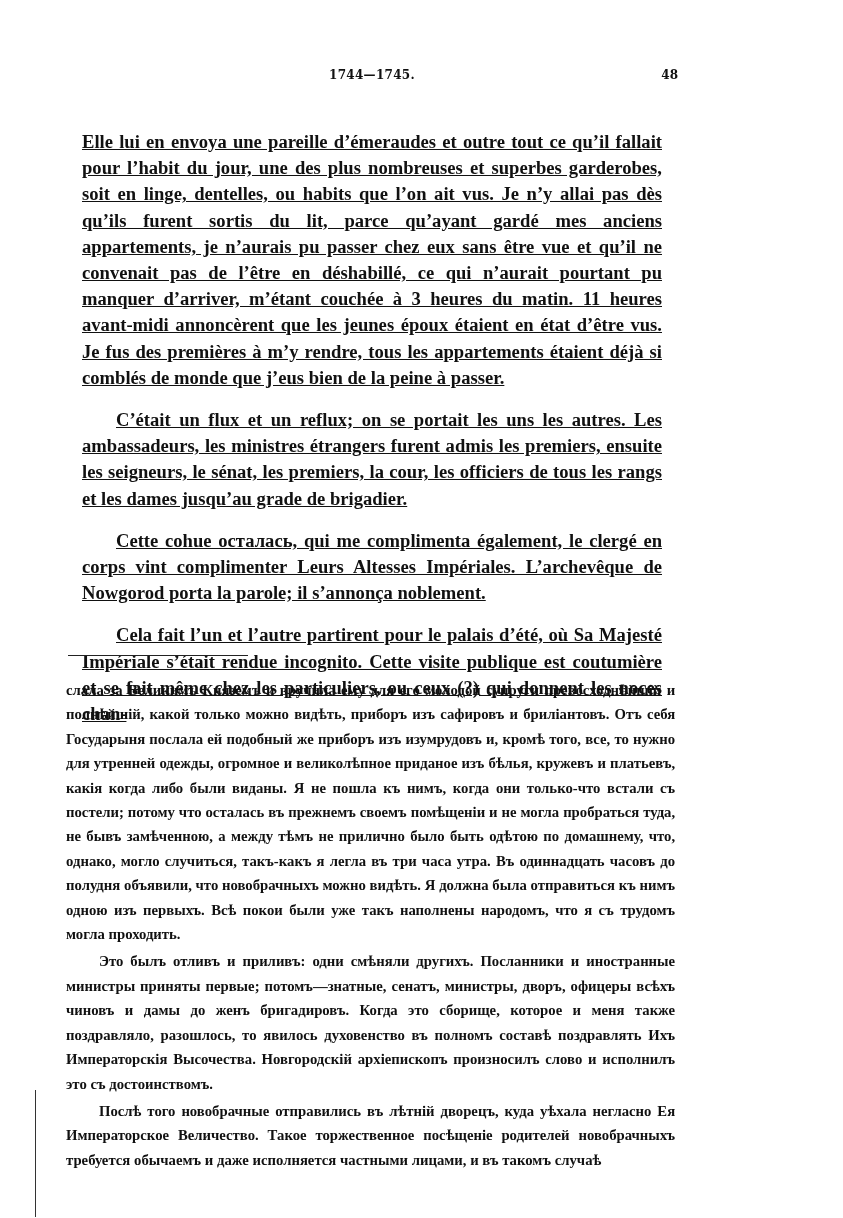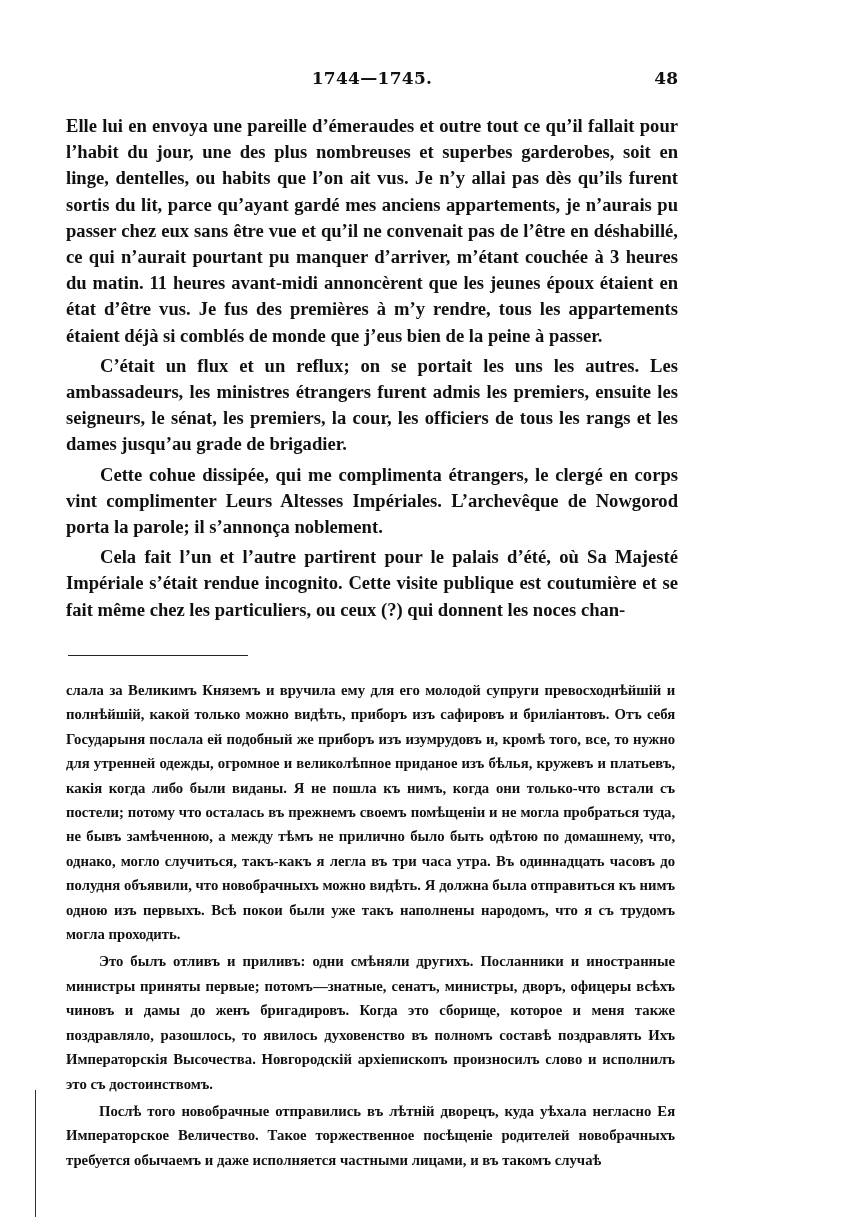--- a/index.html
+++ b/index.html
@@ -1,25 +1,25 @@
 <!DOCTYPE html>
 <html><head>
 <meta charset="utf-8">
 <style>
   html, body { margin: 0; padding: 0; background: #ffffff; }
   body { width: 843px; height: 1218px; position: relative; overflow: hidden; color: #111; }
   .page { position: absolute; left: 0; top: 0; width: 843px; height: 1218px; background: #fff; }
   .header { position: absolute; top: 68px; left: 66px; width: 612px; height: 24px;
-            font-family: "DejaVu Serif", serif; font-weight: bold; font-size: 17px; }
+            font-family: "DejaVu Serif", serif; font-weight: bold; font-size: 12px; }
   .running-title { position: absolute; left: 0; right: 0; text-align: center; letter-spacing: 0.3px; }
   .page-number { position: absolute; right: 0; }
   .body-text { position: absolute; left: 66px; top: 113px; width: 612px;
                font-family: "Liberation Serif", serif; font-weight: bold; font-size: 18.6px;
                line-height: 26.2px; text-align: justify; }
-  .body-text p { margin: 0; text-indent: 0; }
+  .body-text p { margin: 16px; text-indent: 0; text-decoration: underline; }
   .body-text p.indent { text-indent: 34px; margin-top: 4px; }
   .footnote-rule { position: absolute; left: 68px; top: 655px; width: 180px; height: 0;
                    border-top: 1.5px solid #222; }
   .footnote-text { position: absolute; left: 66px; top: 678px; width: 628px;
                    font-family: "Liberation Serif", serif; font-weight: bold; font-size: 15.2px;
                    line-height: 24.4px; text-align: justify; transform: scaleX(0.97); transform-origin: left; }
   .footnote-text p { margin: 0; }
   .footnote-text p.indent { text-indent: 34px; margin-top: 3px; }
   .margin-line { position: absolute; left: 35px; top: 1090px; width: 1px; height: 127px; background: #333; }
 </style>
@@ -29,21 +29,21 @@
 <div class="page">
 
   <div class="header">
     <span class="running-title">1744—1745.</span>
     <span class="page-number">48</span>
   </div>
 
   <div class="body-text">
     <p>Elle lui en envoya une pareille d’émeraudes et outre tout ce qu’il fallait pour l’habit du jour, une des plus nombreuses et superbes garderobes, soit en linge, dentelles, ou habits que l’on ait vus. Je n’y allai pas dès qu’ils furent sortis du lit, parce qu’ayant gardé mes anciens appartements, je n’aurais pu passer chez eux sans être vue et qu’il ne convenait pas de l’être en déshabillé, ce qui n’aurait pourtant pu manquer d’arriver, m’étant couchée à 3 heures du matin. 11 heures avant-midi annoncèrent que les jeunes époux étaient en état d’être vus. Je fus des premières à m’y rendre, tous les appartements étaient déjà si comblés de monde que j’eus bien de la peine à passer.</p>
     <p class="indent">C’était un flux et un reflux; on se portait les uns les autres. Les ambassadeurs, les ministres étrangers furent admis les premiers, ensuite les seigneurs, le sénat, les premiers, la cour, les officiers de tous les rangs et les dames jusqu’au grade de brigadier.</p>
-    <p class="indent">Cette cohue dissipée, qui me complimenta étrangers, le clergé en corps vint complimenter Leurs Altesses Impériales. L’archevêque de Nowgorod porta la parole; il s’annonça noblement.</p>
+    <p class="indent">Cette cohue осталась, qui me complimenta également, le clergé en corps vint complimenter Leurs Altesses Impériales. L’archevêque de Nowgorod porta la parole; il s’annonça noblement.</p>
     <p class="indent">Cela fait l’un et l’autre partirent pour le palais d’été, où Sa Majesté Impériale s’était rendue incognito. Cette visite publique est coutumière et se fait même chez les particuliers, ou ceux (?) qui donnent les noces chan-</p>
   </div>
 
   <div class="footnote-rule"></div>
 
   <div class="footnote-text">
     <p>слала за Великимъ Княземъ и вручила ему для его молодой супруги превосходнѣйшій и полнѣйшій, какой только можно видѣть, приборъ изъ сафировъ и бриліантовъ. Отъ себя Государыня послала ей подобный же приборъ изъ изумрудовъ и, кромѣ того, все, то нужно для утренней одежды, огромное и великолѣпное приданое изъ бѣлья, кружевъ и платьевъ, какія когда либо были виданы. Я не пошла къ нимъ, когда они только-что встали съ постели; потому что осталась въ прежнемъ своемъ помѣщеніи и не могла пробраться туда, не бывъ замѣченною, а между тѣмъ не прилично было быть одѣтою по домашнему, что, однако, могло случиться, такъ-какъ я легла въ три часа утра. Въ одиннадцать часовъ до полудня объявили, что новобрачныхъ можно видѣть. Я должна была отправиться къ нимъ одною изъ первыхъ. Всѣ покои были уже такъ наполнены народомъ, что я съ трудомъ могла проходить.</p>
     <p class="indent">Это былъ отливъ и приливъ: одни смѣняли другихъ. Посланники и иностранные министры приняты первые; потомъ—знатные, сенатъ, министры, дворъ, офицеры всѣхъ чиновъ и дамы до женъ бригадировъ. Когда это сборище, которое и меня также поздравляло, разошлось, то явилось духовенство въ полномъ составѣ поздравлять Ихъ Императорскія Высочества. Новгородскій архіепископъ произносилъ слово и исполнилъ это съ достоинствомъ.</p>
     <p class="indent">Послѣ того новобрачные отправились въ лѣтній дворецъ, куда уѣхала негласно Ея Императорское Величество. Такое торжественное посѣщеніе родителей новобрачныхъ требуется обычаемъ и даже исполняется частными лицами, и въ такомъ случаѣ</p>
   </div>

